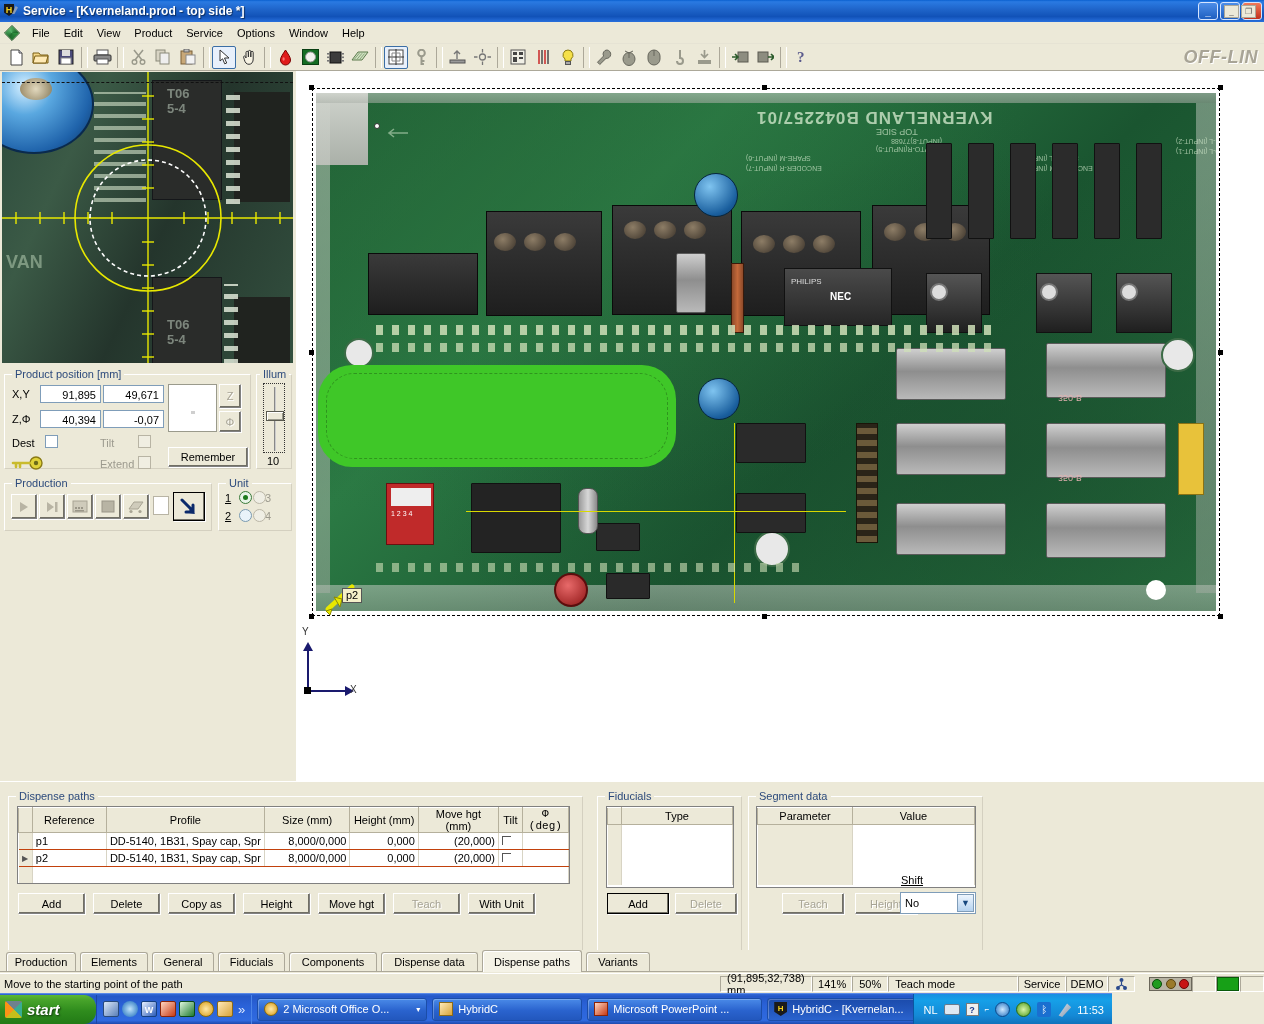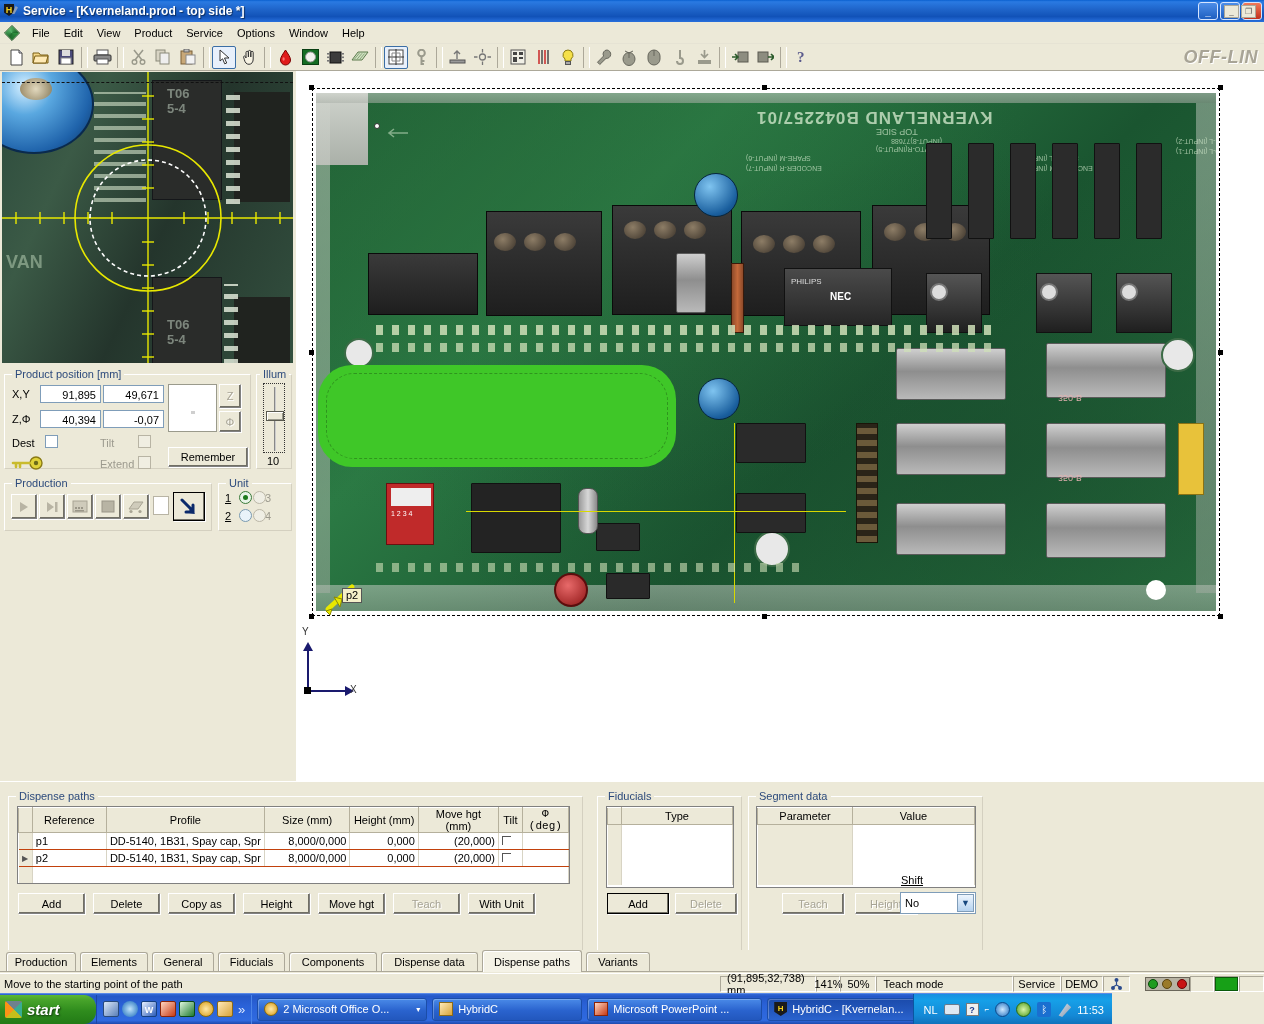--- a/index.html
+++ b/index.html
@@ -934,21 +934,21 @@
     <div class="tab" style="left:218px;width:67px;">Fiducials</div>
     <div class="tab" style="left:289px;width:88px;">Components</div>
     <div class="tab" style="left:381px;width:97px;">Dispense data</div>
     <div class="tab active" style="left:482px;width:100px;">Dispense paths</div>
     <div class="tab" style="left:586px;width:64px;">Variants</div>
   </div>
 
   <div class="status">
     <div style="flex:0 0 720px;padding-left:4px;">Move to the starting point of the path</div>
     <div class="st-pane" style="width:122px;justify-content:center;">(91,895,32,738) mm</div>
-    <div class="st-pane" style="width:24px;justify-content:center;">141%</div>
+    <div class="st-pane" style="width:40px;justify-content:center;">141%</div>
     <div class="st-pane" style="width:36px;justify-content:center;">50%</div>
     <div class="st-pane" style="width:174px;">Teach mode</div>
     <div class="st-pane" style="width:48px;justify-content:center;">Service</div>
     <div class="st-pane" style="width:42px;justify-content:center;">DEMO</div>
     <div class="st-pane" style="width:28px;justify-content:center;">
       <svg width="13" height="13" viewBox="0 0 13 13">
           <path d="M6.5 1a2 2 0 100 4 2 2 0 000-4zM1 11a2 2 0 104 0 2 2 0 00-4 0zM8 11a2 2 0 104 0 2 2 0 00-4 0z" fill="#2a4a8c"></path>
           <path d="M6.5 5v3M6.5 8L3 10M6.5 8L10 10" stroke="#2a4a8c" stroke-width="1.2" fill="none"></path>
         </svg>
     </div>

